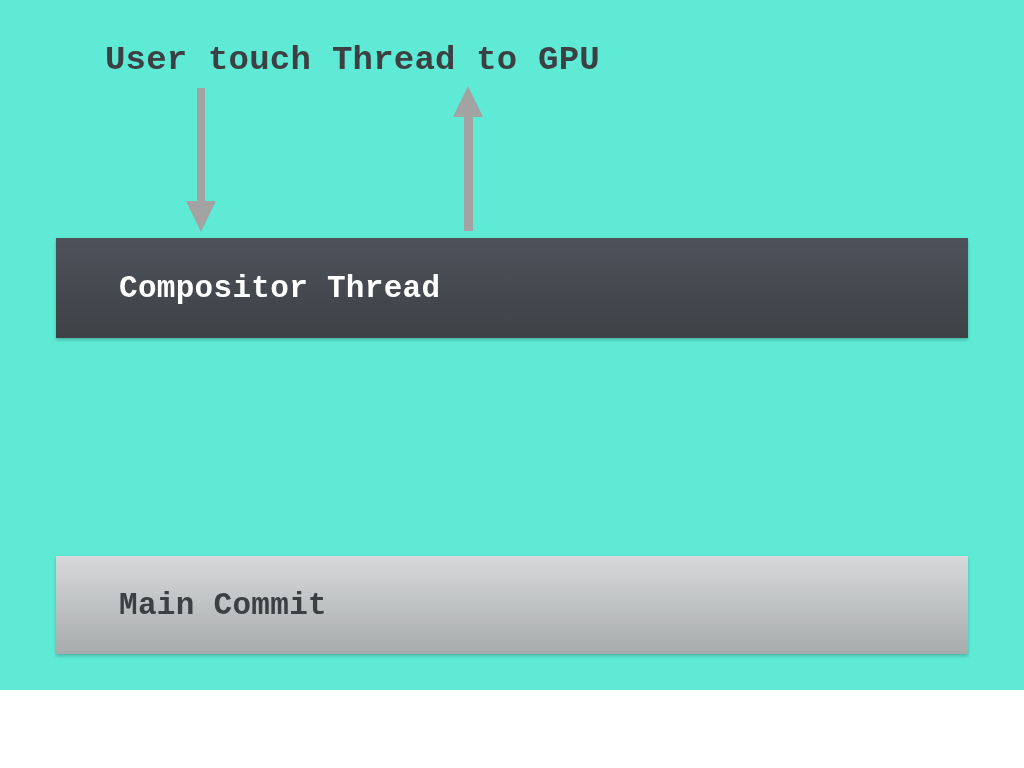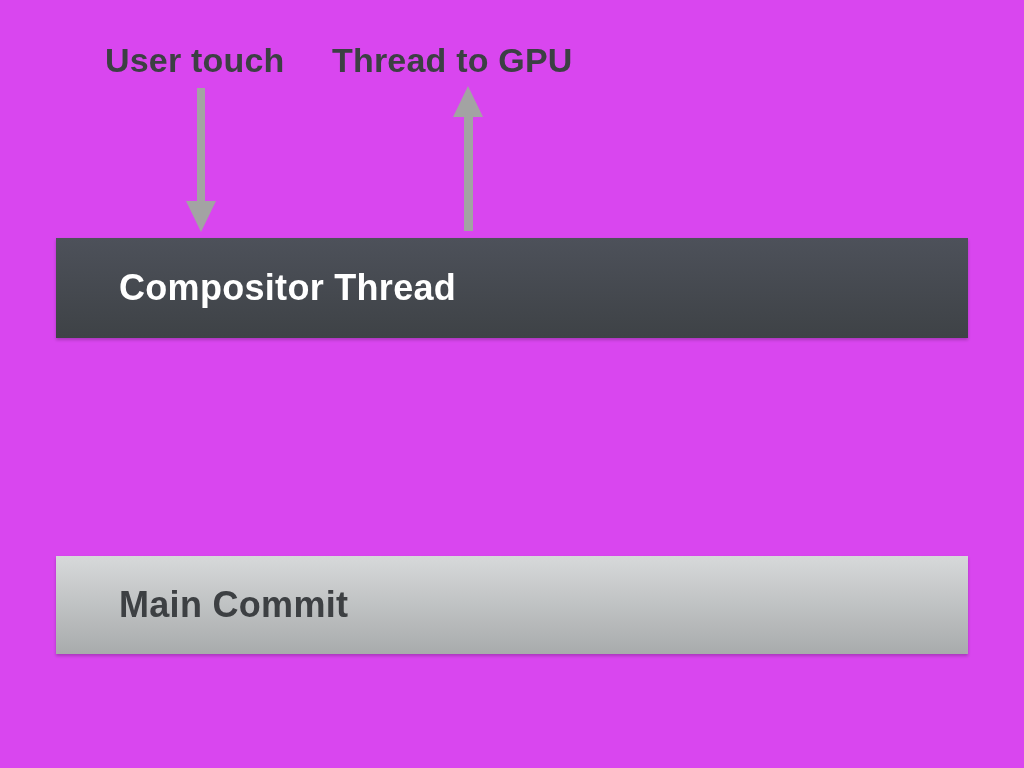--- a/index.html
+++ b/index.html
@@ -4,23 +4,24 @@
 <style>
   html, body {
     margin: 0;
     padding: 0;
     background: #ffffff;
     font-family: "Liberation Sans", sans-serif;
   }
   .canvas {
     position: relative;
     width: 1024px;
-    height: 768px;
-    background: #d946ef;
+    height: 690px;
+    background: #5eead4;
     overflow: hidden;
+    font-family: Liberation Mono, monospace;
   }
   .top-label {
     position: absolute;
     top: 41px;
     font-size: 34px;
     font-weight: bold;
     color: #3c4043;
     white-space: nowrap;
     letter-spacing: 0.2px;
   }
@@ -47,21 +48,21 @@
     height: 100px;
     background: linear-gradient(180deg, #4d515a 0%, #3e4246 100%);
   }
   .bar-main {
     top: 556px;
     height: 98px;
     background: linear-gradient(180deg, #d7d9da 0%, #a8abac 100%);
   }
   .bar-label {
     padding-left: 63px;
-    font-size: 36px;
+    font-size: 31px;
     font-weight: bold;
     letter-spacing: 0.3px;
     white-space: nowrap;
   }
   .bar-compositor .bar-label { color: #ffffff; }
   .bar-main .bar-label { color: #3d4043; }
 </style>
 </head>
 <body>
 

